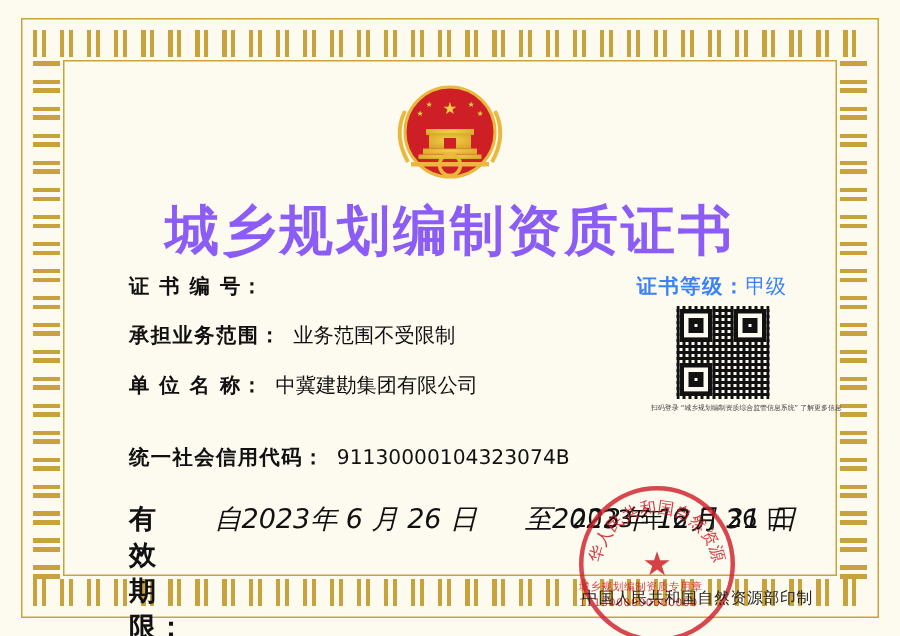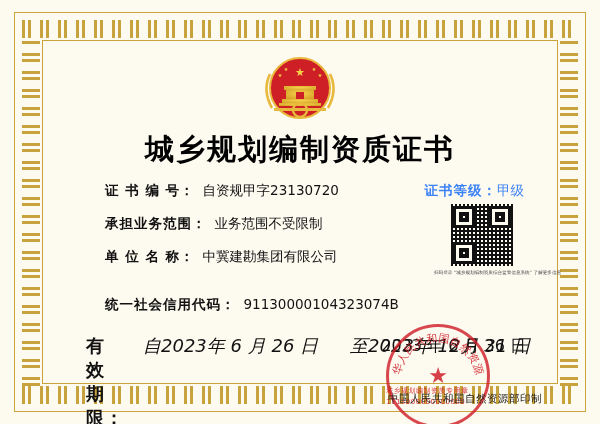--- a/index.html
+++ b/index.html
@@ -92,40 +92,39 @@
     height: 78px;
   }
   
   .title {
     position: absolute;
     top: 84px;
     left: 0;
     right: 0;
     text-align: center;
     font-family: Liberation Serif, serif;
-    font-size: 29px;
+    font-size: 36px;
     font-weight: bold;
     letter-spacing: 2px;
-    color: #000000;
+    color: #8b5cf6;
   }
   
   .fields {
     position: absolute;
     top: 136px;
     left: 38px;
     right: 30px;
   }
   .row {
     display: flex;
     align-items: baseline;
     margin-bottom: 15px;
     font-family: "DejaVu Sans", "Liberation Sans", sans-serif;
     font-size: 13.5px;
     color: #111;
-    margin-left: 19px;
   }
   .row .label {
     font-weight: bold;
     letter-spacing: 1px;
     white-space: nowrap;
   }
   .row .value {
     margin-left: 8px;
     white-space: nowrap;
   }
@@ -294,21 +293,20 @@
         <circle cx="54" cy="58" r="7" fill="none" stroke="#e8b93c" stroke-width="2.4"></circle>
         <rect x="28" y="56" width="52" height="3" fill="#e8b93c"></rect>
       </svg>
     </div>
 
     <div class="title">城乡规划编制资质证书</div>
 
     <div class="fields">
       <div class="row">
         <span class="label">证 书 编 号：</span>
-        <span class="value">自资规甲字23130720</span>
       </div>
       <div class="row">
         <span class="label">承担业务范围：</span>
         <span class="value">业务范围不受限制</span>
       </div>
       <div class="row">
         <span class="label">单 位 名 称：</span>
         <span class="value">中冀建勘集团有限公司</span>
       </div>
     </div>

